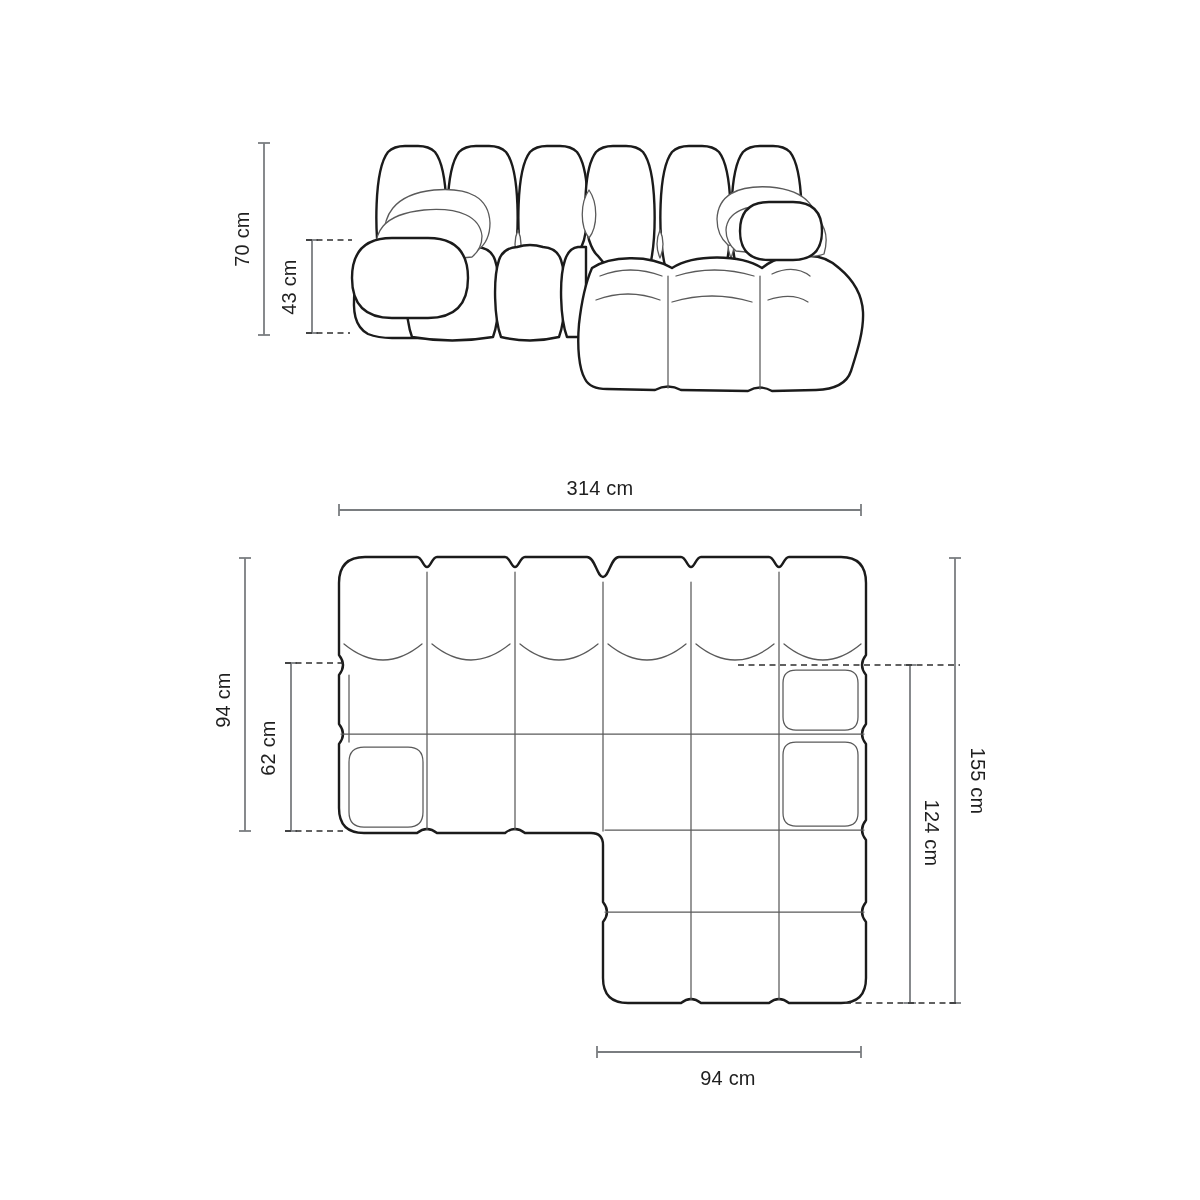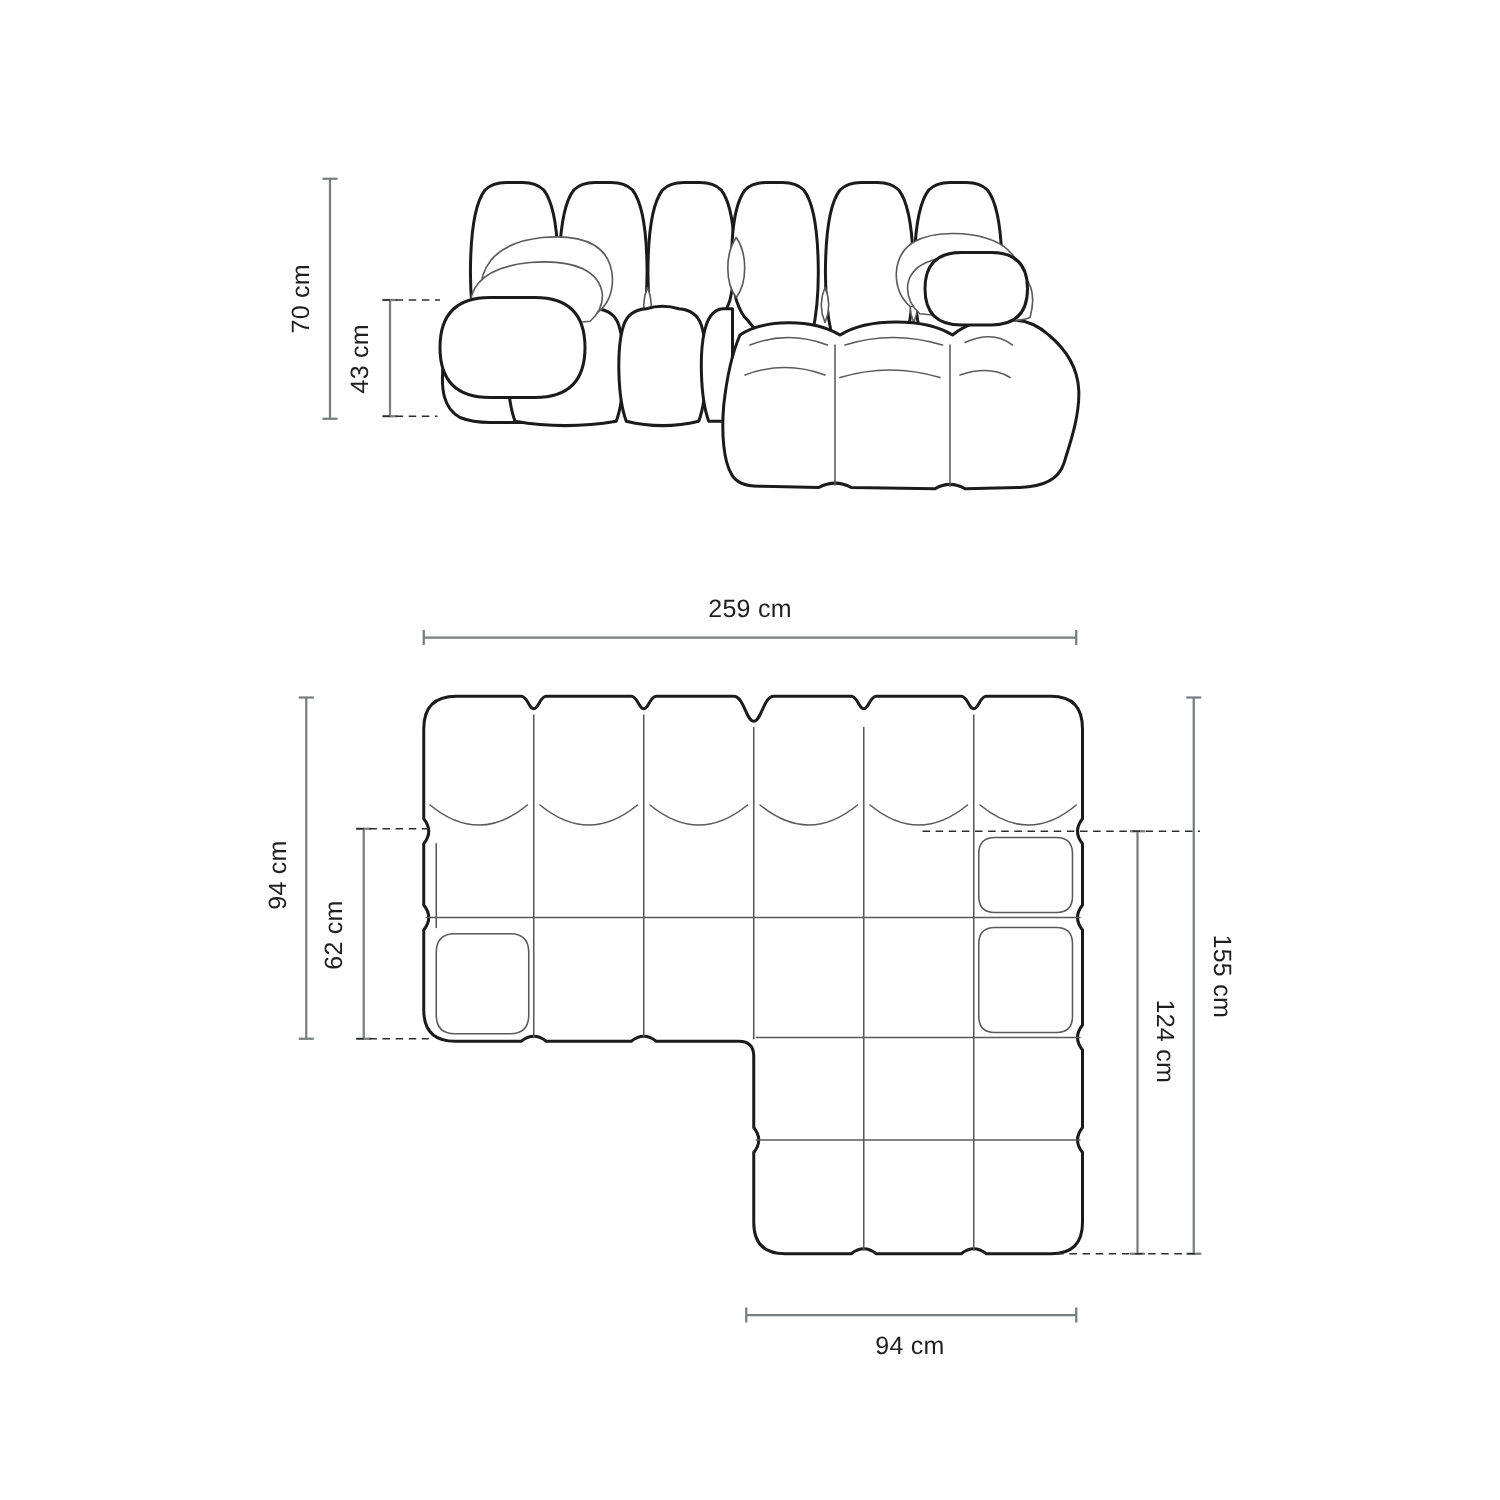--- a/index.html
+++ b/index.html
@@ -198,21 +198,21 @@
       <path class="dim" d="M 597 1052 L 861 1052"></path>
       <path class="dim" d="M 597 1046 L 597 1058"></path>
       <path class="dim" d="M 861 1046 L 861 1058"></path>
     </g>
   </svg>
 
   <div class="dim-label rot-ccw" style="left:242px;top:239px;">70 cm</div>
 
   <div class="dim-label rot-ccw" style="left:289px;top:287px;">43 cm</div>
 
-  <div class="dim-label" style="left:600px;top:488px;">259 cm</div>
+  <div class="dim-label" style="left:600px;top:488px;">314 cm</div>
 
   <div class="dim-label rot-ccw" style="left:223px;top:700px;">94 cm</div>
 
   <div class="dim-label rot-ccw" style="left:268px;top:748px;">62 cm</div>
 
   <div class="dim-label rot-cw" style="left:977px;top:781px;">155 cm</div>
 
   <div class="dim-label rot-cw" style="left:931px;top:833px;">124 cm</div>
 
   <div class="dim-label" style="left:728px;top:1078px;">94 cm</div>

